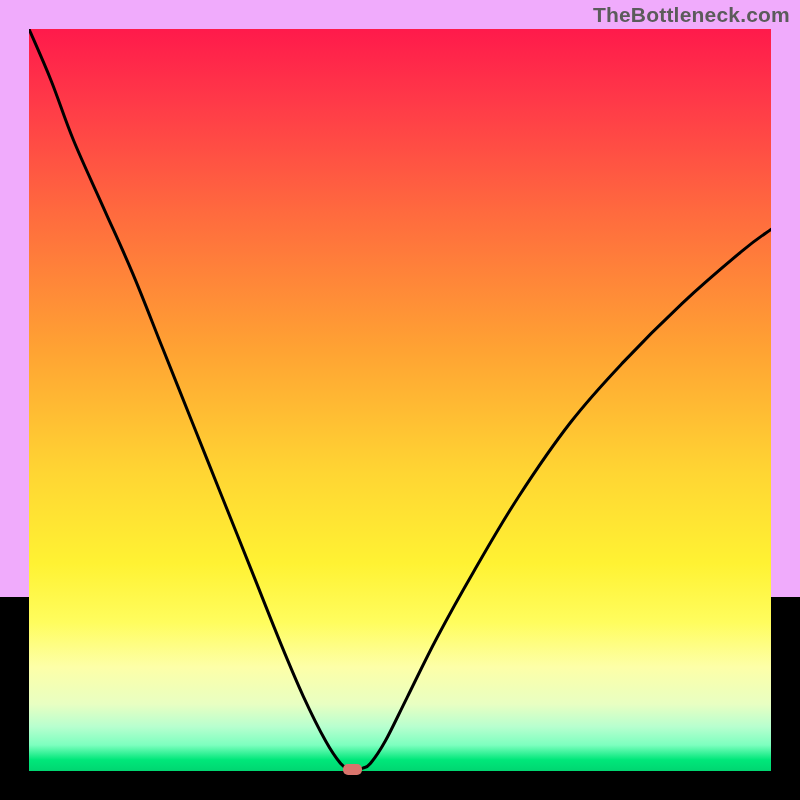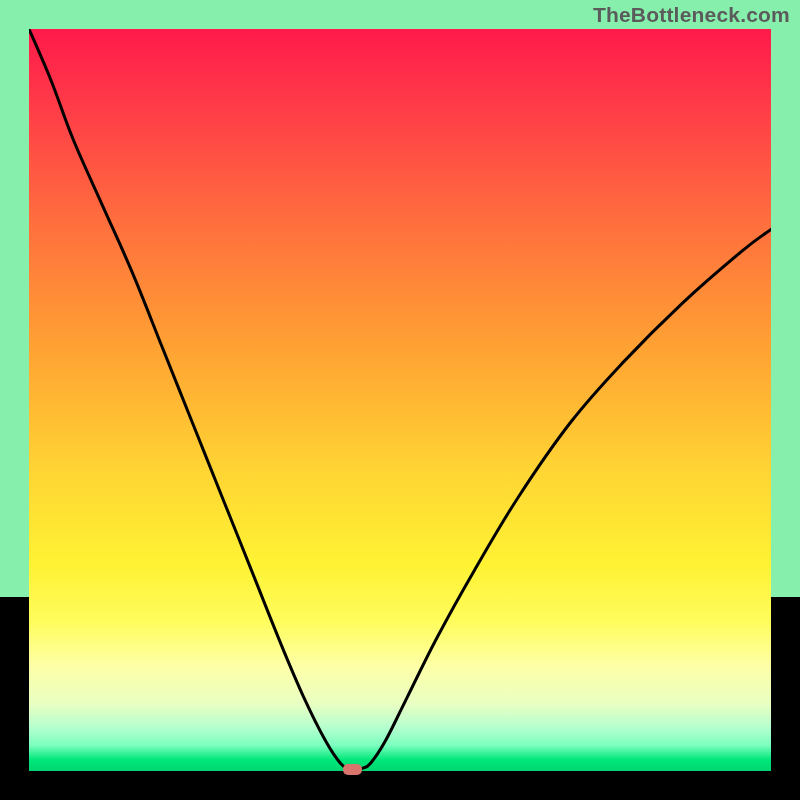--- a/index.html
+++ b/index.html
@@ -8,21 +8,21 @@
     width: 800px;
     height: 800px;
     background: #000;
     overflow: hidden;
     font-family: Arial, Helvetica, sans-serif;
   }
   .outer {
     position: relative;
     width: 800px;
     height: 597px;
-    background: #86efac;
+    background: #f0abfc;
   }
   .plot-area {
     position: absolute;
     left: 29px;
     top: 29px;
     width: 742px;
     height: 742px;
     background: linear-gradient(to bottom,
       #ff1a4b 0%,
       #ff3a48 10%,

